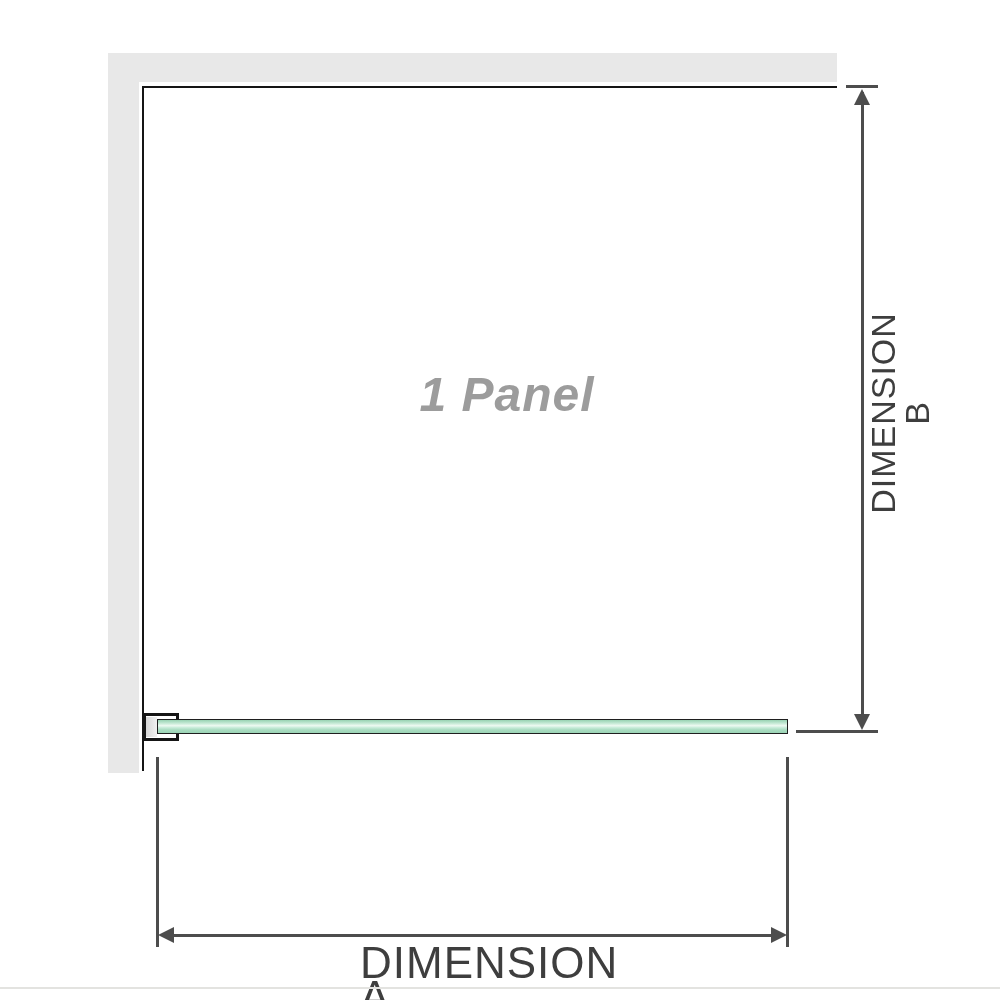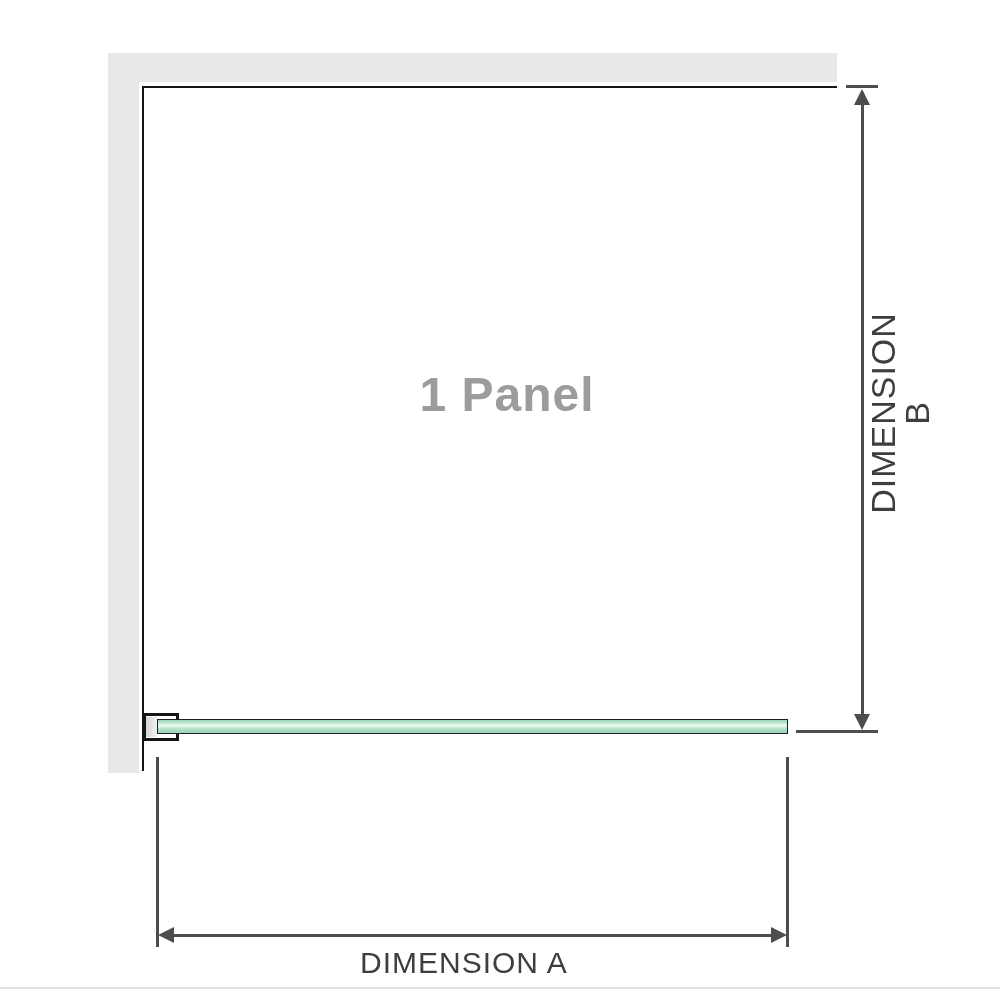--- a/index.html
+++ b/index.html
@@ -40,20 +40,21 @@
   }
 
   
   .panel-label {
     left: 397px; top: 366px;
     width: 220px; height: 58px;
     line-height: 58px;
     text-align: center;
     font-size: 48px;
     font-weight: bold;
+    font-style: italic;
     color: #9c9c9c;
     letter-spacing: 1px;
   }
 
   
   .bracket {
     left: 143px; top: 713px;
     width: 36px; height: 28px;
     border: 3px solid #151515;
     box-sizing: border-box;
@@ -126,21 +127,21 @@
     left: 771px; top: 927px;
     border-top: 8px solid transparent;
     border-bottom: 8px solid transparent;
     border-left: 16px solid #4d4d4d;
   }
   .dima-label {
     left: 360px; top: 946px;
     width: 220px; height: 34px;
     line-height: 34px;
     text-align: left;
-    font-size: 30px;
+    font-size: 44px;
     color: #3e3e3e;
     letter-spacing: 1px;
   }
 
   
   .baseline {
     left: 0px; top: 987px;
     width: 1000px; height: 2px;
     background: #e3e3e0;
   }

